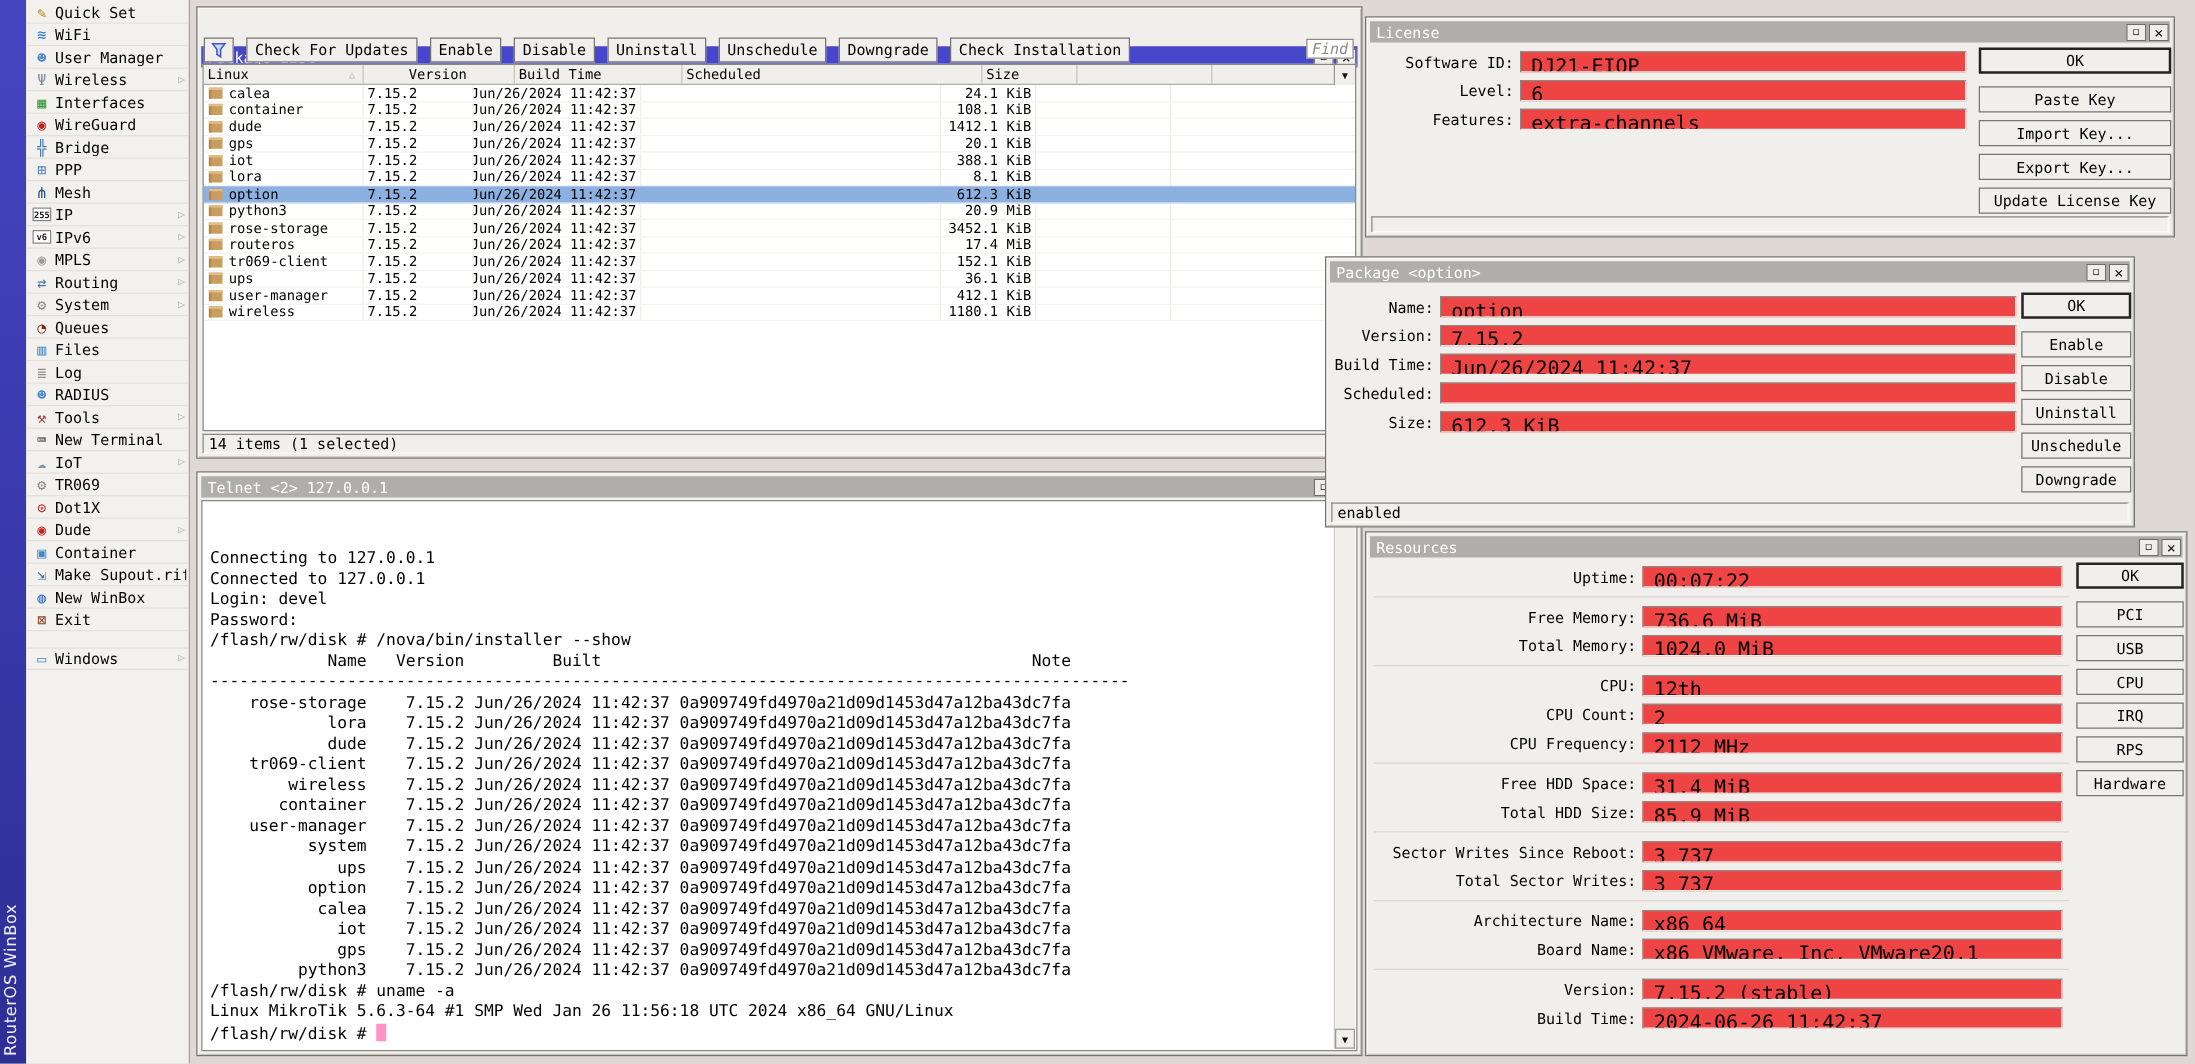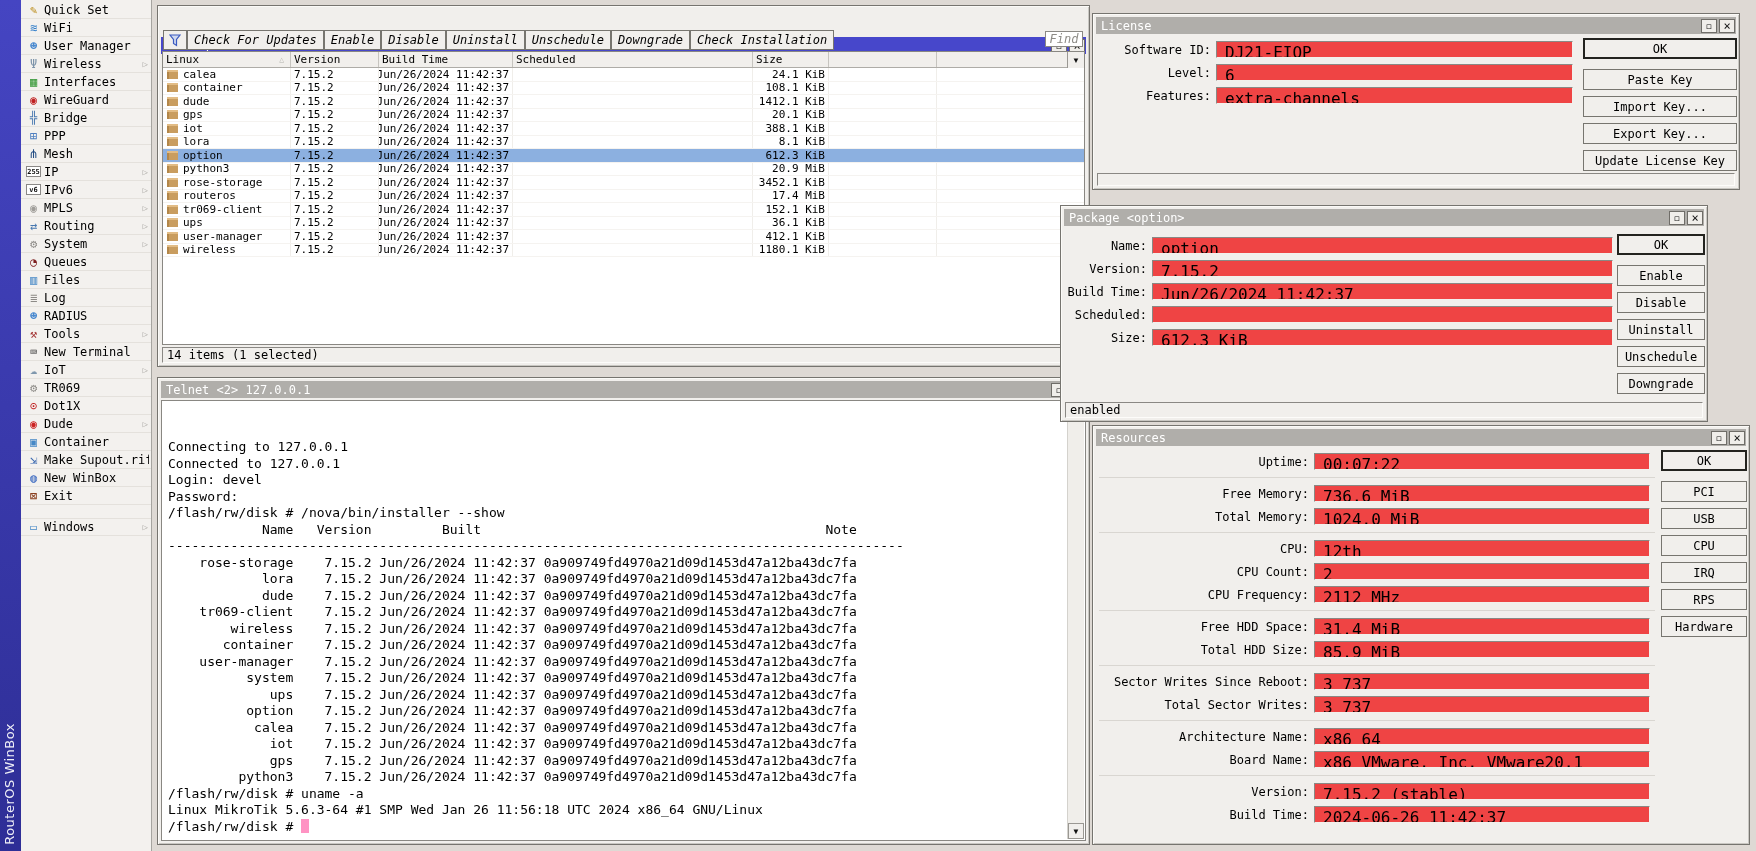--- a/index.html
+++ b/index.html
@@ -43,21 +43,21 @@
   .tbb{width:16px;height:14px;margin-left:2px;background:#f0eeea;border:1px solid #6f6d68;
     font-size:9px;line-height:10px;padding:0;font-family:inherit;color:#111;flex:none;}
   .tbb.close{font-size:12px;}
 
   .btn{background:#f1efec;border:1px solid #77756f;font:12px "DejaVu Sans Mono",monospace;
     color:#000;padding:0 6px;height:20px;box-sizing:border-box;white-space:nowrap;}
   .btn.default{border:2px solid #23231f;}
 
   
   .toolbar{position:absolute;left:5px;right:5px;top:23px;height:22px;display:flex;align-items:center;}
-  .toolbar .btn{font-style:italic;}
+  .toolbar .btn{margin-right:10px;}
   .icon-btn{width:24px;display:flex;align-items:center;justify-content:center;padding:0;}
   .find{position:absolute;right:1px;top:2px;width:38px;height:16px;border:1px solid #8a8884;
     font:12px "DejaVu Sans Mono",monospace;padding:0 2px;box-sizing:border-box;text-align:center;}
   .find::placeholder{font-style:italic;color:#8d8b86;}
 
   .list-frame{position:absolute;left:4px;right:4px;top:45px;bottom:21px;background:#fff;
     border:1px solid #898782;box-sizing:border-box;overflow:hidden;}
   .thead{display:flex;height:16px;background:#f1efec;border-bottom:1px solid #aeaca7;
     padding-right:17px;box-sizing:border-box;}
   .hc{border-right:1px solid #c6c4bf;font-size:11px;padding-left:3px;box-sizing:border-box;
@@ -271,21 +271,21 @@
           <button class="btn">Check Installation</button>
         </span>
       <input class="find" placeholder="Find" style="">
     </div>
     <div class="list-frame">
       <div class="thead" id="pl-head">
           <div class="hc" style="width: 128px;">
             <span>Linux</span>
             <span class="sort">△</span>
           </div>
-          <div class="hc" style="width: 88px;">
+          <div class="hc" style="width: 88px; margin-left: 33px;">
             <span>Version</span>
           </div>
           <div class="hc" style="width: 134px;">
             <span>Build Time</span>
           </div>
           <div class="hc" style="width: 240px;">
             <span>Scheduled</span>
           </div>
           <div class="hc" style="width: 76px;">
             <span>Size</span>

